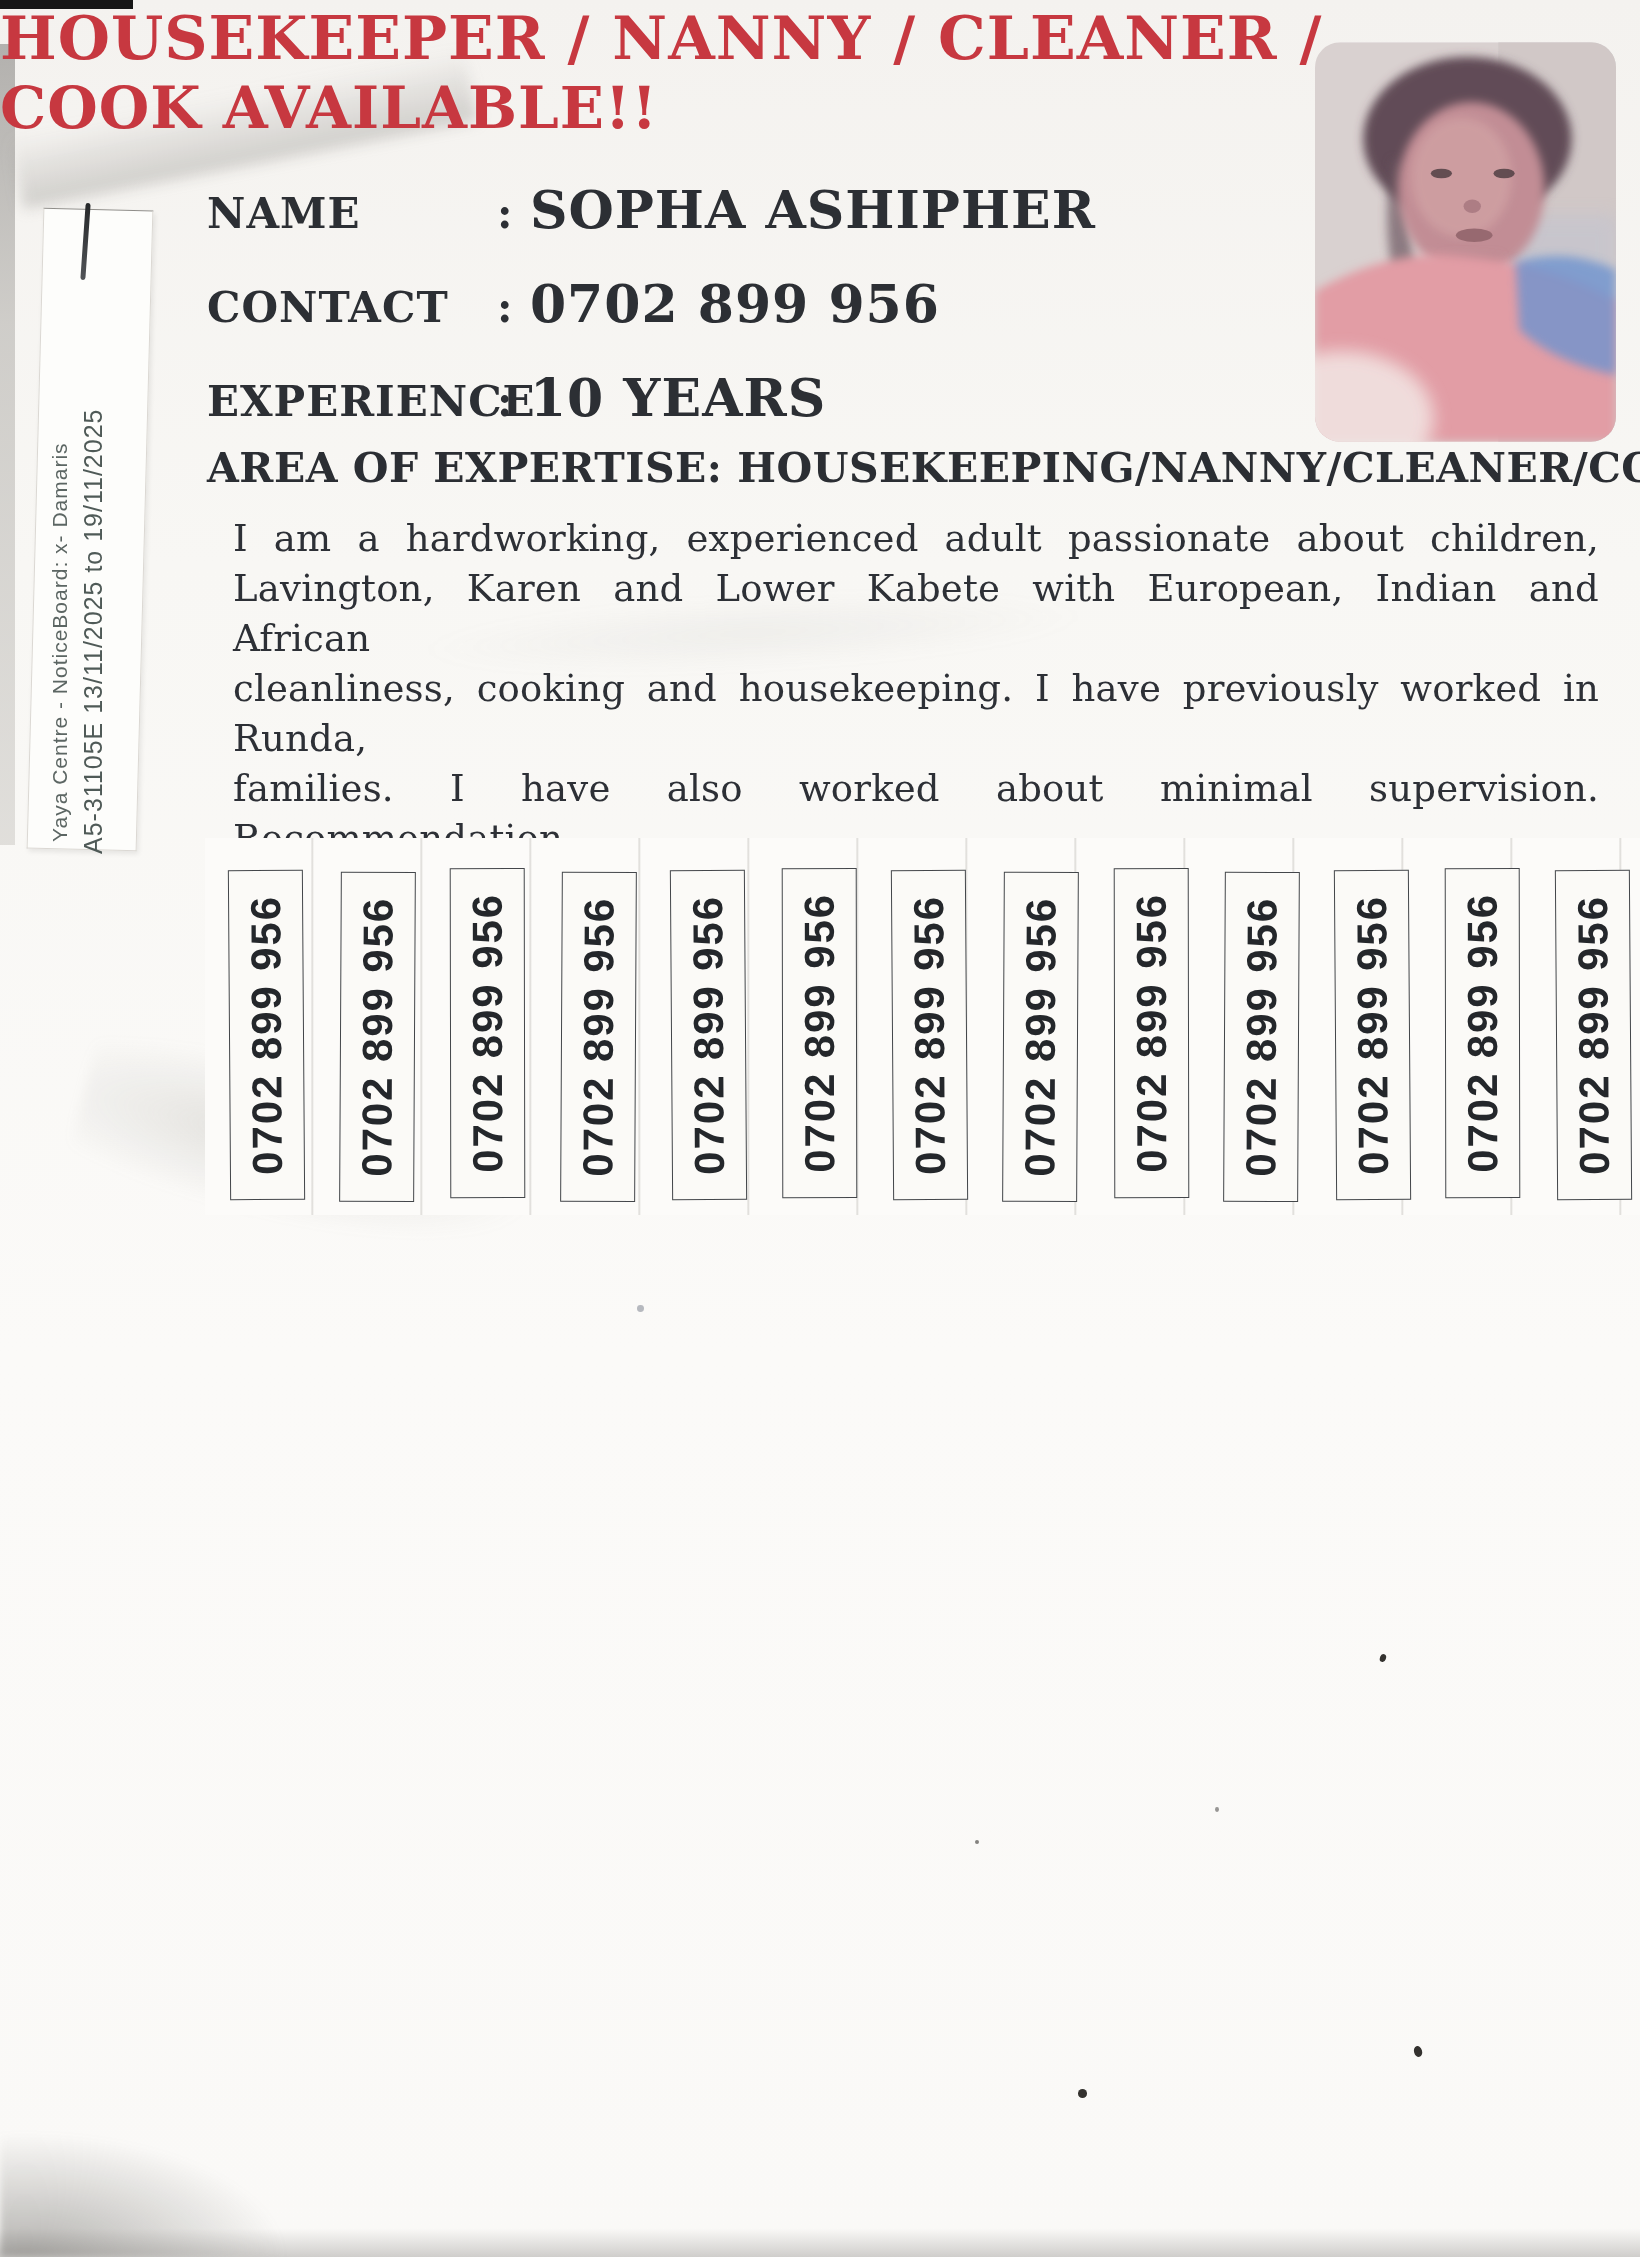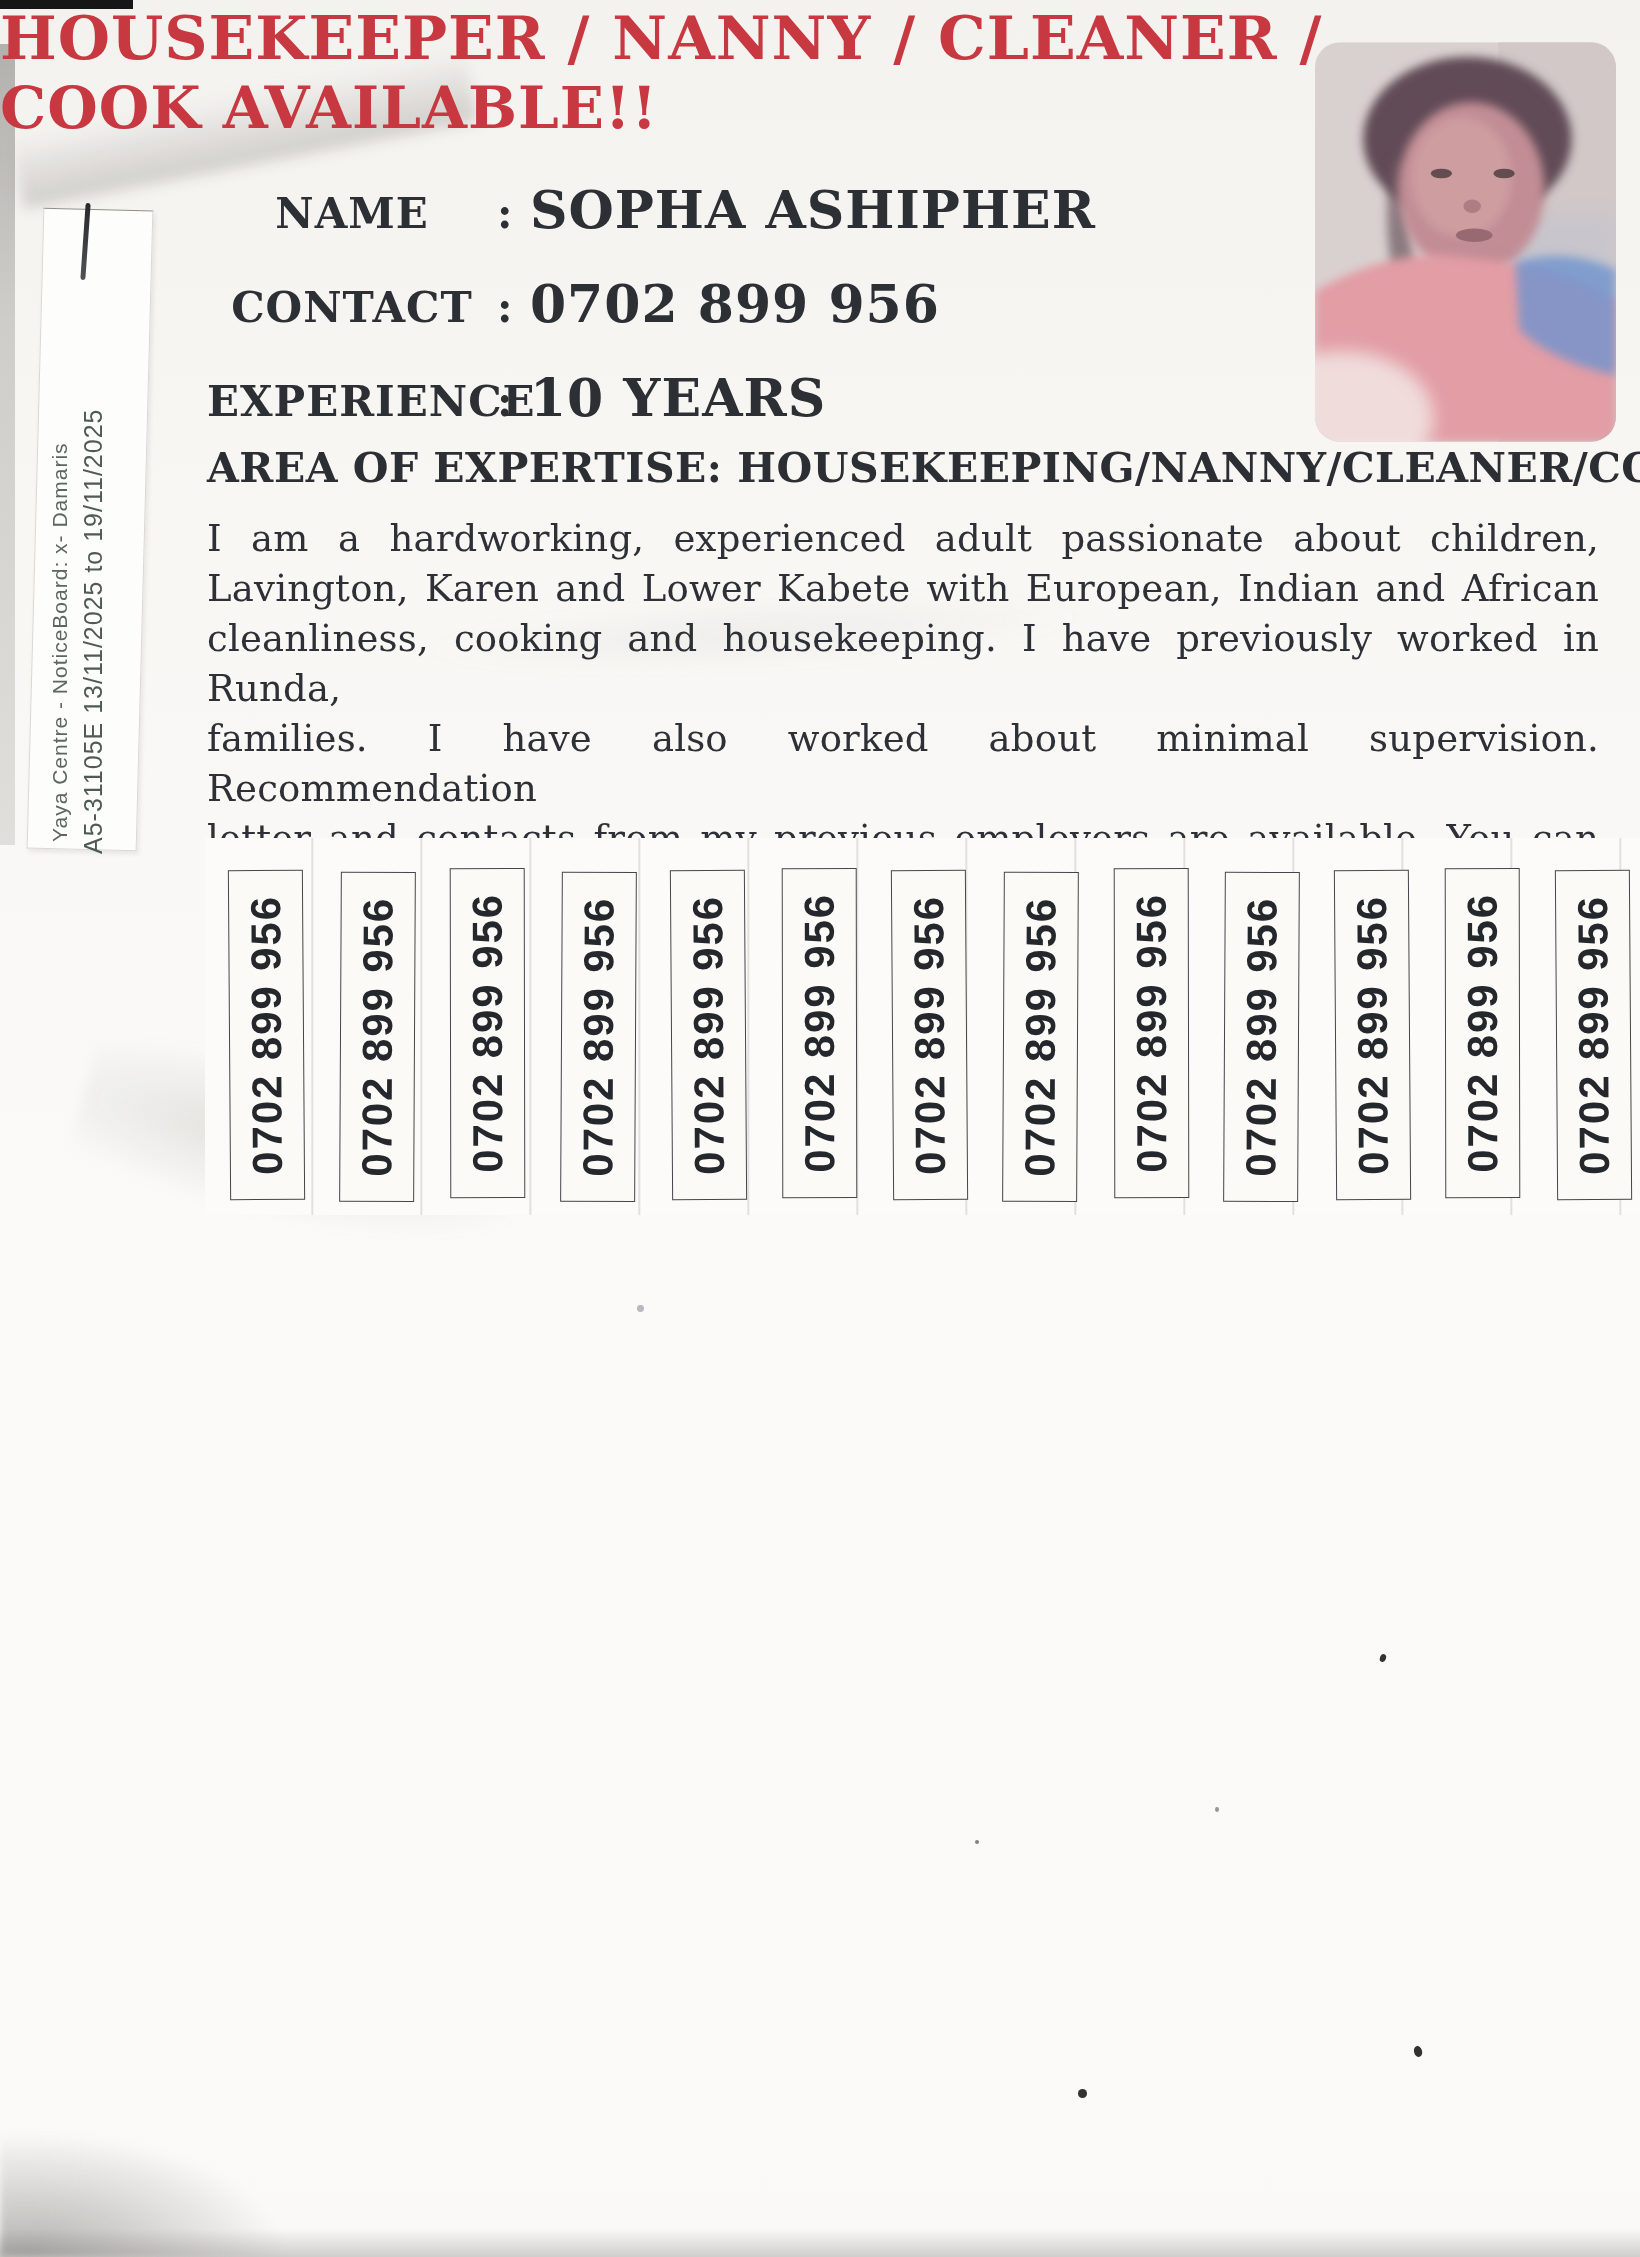--- a/index.html
+++ b/index.html
@@ -43,30 +43,30 @@
   .vA{left:48px;top:842px;font-size:21px;letter-spacing:1px;color:#5c6663;}
   .vB{left:79px;top:854px;font-size:25px;letter-spacing:1px;color:#4f5a57;}
   
   .title{position:absolute;left:0;top:5.8px;width:1640px;margin:0;color:#c73840;text-align:left;font-weight:bold;}
   .t1{display:block;font-size:60px;line-height:64px;letter-spacing:1px;padding-right:182px;}
   .t2{display:block;font-size:58px;line-height:62px;letter-spacing:1px;margin-top:7.7px;}
   
   .photo{position:absolute;left:1315px;top:42px;width:301px;height:400px;}
   
   .info{position:absolute;left:207px;top:179px;width:1197px;}
-  .info-row{display:flex;align-items:baseline;height:94px;color:#2c2f34;text-align:center;}
+  .info-row{display:flex;align-items:baseline;height:94px;color:#2c2f34;}
   .info-label{width:290px;font-weight:bold;font-size:42px;letter-spacing:1px;}
   .info-sep{font-weight:bold;font-size:42px;margin-right:17.4px;}
   .info-value{font-weight:bold;font-size:52px;letter-spacing:1px;}
   
   .expertise{position:absolute;left:207px;top:444px;width:1410px;font-weight:bold;
     font-size:41px;color:#2b2e33;white-space:nowrap;letter-spacing:0.5px;}
   .body{position:absolute;left:207px;top:514px;width:1392px;font-size:37px;
     line-height:50px;color:#2d3036;word-spacing:1.9px;letter-spacing:0.2px;}
-  .body-line{text-align:justify;text-align-last:justify;}
+  .body-line{text-align:justify;text-align-last:justify;margin-left:26px;}
   .body-line.last{text-align-last:left;}
   .phones{color:#cf3d47;font-weight:bold;font-size:40px;letter-spacing:1px;}
   
   .strip-band{position:absolute;left:205px;top:838px;width:1436px;height:377px;background:#fcfbf9;
     background-image:repeating-linear-gradient(90deg,
       rgba(175,172,166,0) 0px,rgba(175,172,166,0) 106px,
       rgba(175,172,166,.45) 107px,rgba(175,172,166,0) 109px);}
   .strips{position:absolute;left:229px;top:870px;width:1402px;height:330px;
     display:flex;justify-content:space-between;}
   .strip{box-sizing:border-box;width:75px;height:330px;border:1.9px solid #43464a;

